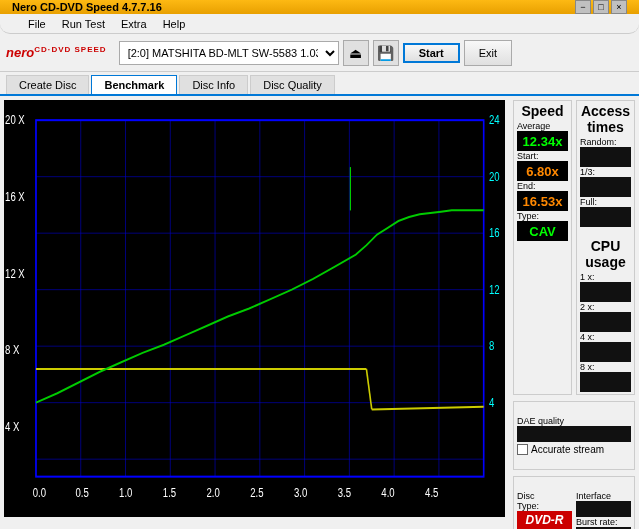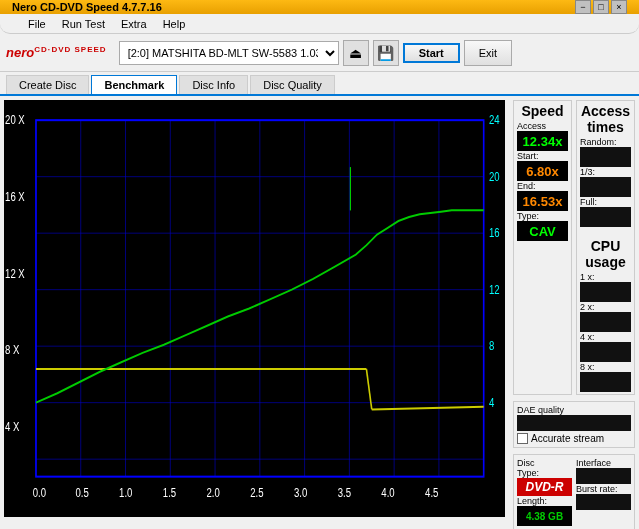--- a/index.html
+++ b/index.html
@@ -235,21 +235,21 @@
       color: white;
       font-weight: bold;
       font-size: 12px;
       text-align: center;
       padding: 2px 4px;
       font-style: italic;
     }
 
     .dae-section {
       border: 1px solid #ccc;
-      padding: 3px 3px;
+      padding: 14px 3px;
       background: #f0f0f0;
     }
 
     .checkbox-row {
       display: flex;
       align-items: center;
       gap: 3px;
       margin-top: 2px;
     }
     .checkbox-small {
@@ -361,21 +361,21 @@
       <text x="354" y="295" fill="white" font-size="9">4.0</text>
       <text x="395" y="295" fill="white" font-size="9">4.5</text>
     </svg>
   </div>
 
   <div class="right-panel">
 
     <div class="two-col">
       <div class="speed-section">
         <div class="speed-section-title">Speed</div>
-        <div class="panel-sub-label">Access</div>
+        <div class="panel-sub-label">Average</div>
         <div class="panel-value-box">12.34x</div>
         <div class="panel-sub-label">Start:</div>
         <div class="panel-value-box orange">6.80x</div>
         <div class="panel-sub-label">End:</div>
         <div class="panel-value-box orange">16.53x</div>
         <div class="panel-sub-label">Type:</div>
         <div class="panel-value-box">CAV</div>
       </div>
 
       <div class="access-section">

